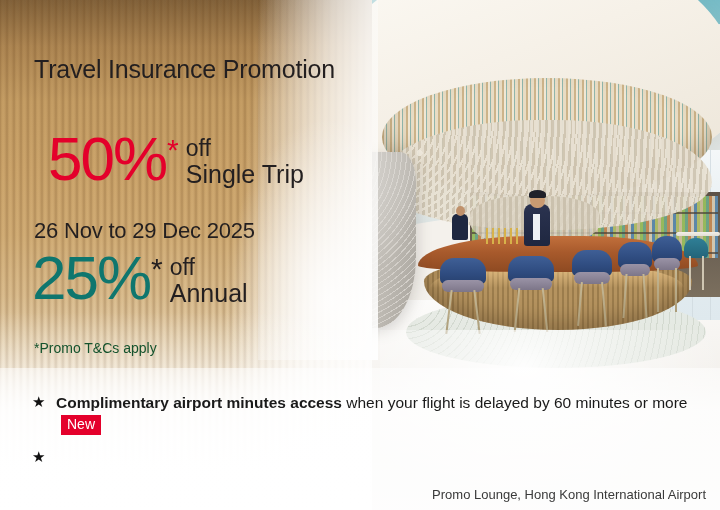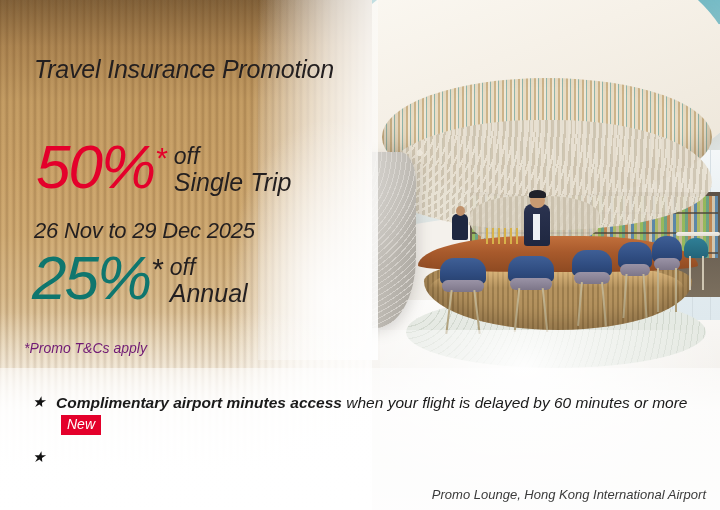--- a/index.html
+++ b/index.html
@@ -3,21 +3,20 @@
 <meta charset="utf-8">
 <style>
   html,body{margin:0;padding:0;background:#fff;}
   body{font-family:"Liberation Sans", sans-serif;}
 
   #banner{
     position:relative;
     width:720px;height:510px;
     overflow:hidden;
     background:#f4f1ec;
-    font-style:italic;
   }
 
   
   .photo{position:absolute;inset:0;overflow:hidden;}
 
   
   .floor{
     position:absolute;left:0;right:0;top:300px;bottom:0;
     background:
       linear-gradient(175deg,#ffffff 0%,#f7f5f2 35%,#efece7 70%,#e9e5df 100%);
@@ -261,31 +260,31 @@
   }
   .offer .star{
     font-size:30px;line-height:1;margin-left:1px;margin-top:4px;
   }
   .offer .rhs{
     display:flex;flex-direction:column;margin-left:7px;margin-top:5px;
   }
   .offer .rhs .off{font-size:23px;color:#231f20;line-height:1.05;}
   .offer .rhs .plan{font-size:25px;color:#231f20;line-height:1.12;white-space:nowrap;text-align:center;}
 
-  #offer-1{left:36px;top:131px;margin-top:8px;}
+  #offer-1{left:48px;top:131px;}
   #offer-1 .pct{color:#E4002B;}
   #offer-1 .star{color:#E4002B;}
 
   #offer-2{left:32px;top:250px;}
   #offer-2 .pct{color:#0f766e;}
   #offer-2 .star{color:#231f20;}
 
   .tnc{
-    position:absolute;left:24px;top:340px;
-    font-size:14px;color:#701a75;white-space:nowrap;
+    position:absolute;left:34px;top:340px;
+    font-size:14px;color:#14532d;white-space:nowrap;
   }
 
   .bullets{position:absolute;left:32px;top:392px;width:660px;}
   .bullet{
     display:flex;align-items:flex-start;
     margin-bottom:12px;
   }
   .bullet .star-bullet{
     flex:0 0 auto;width:24px;
     font-size:15px;color:#111;line-height:1.35;

